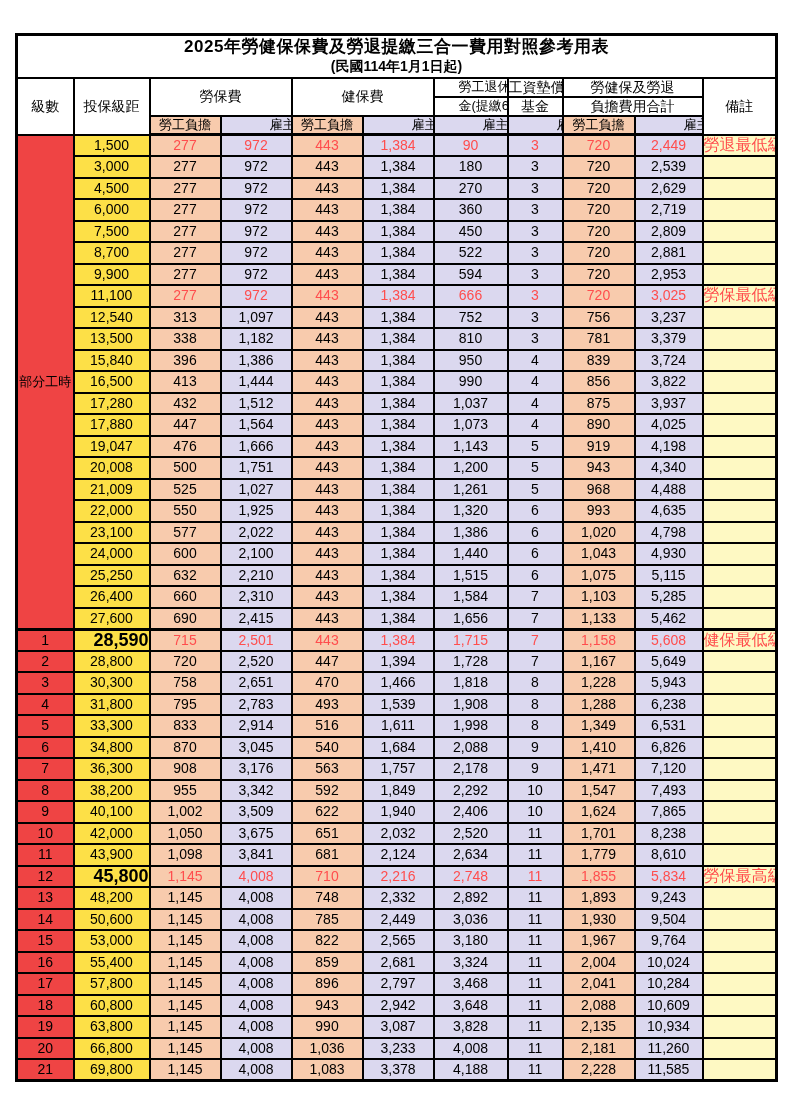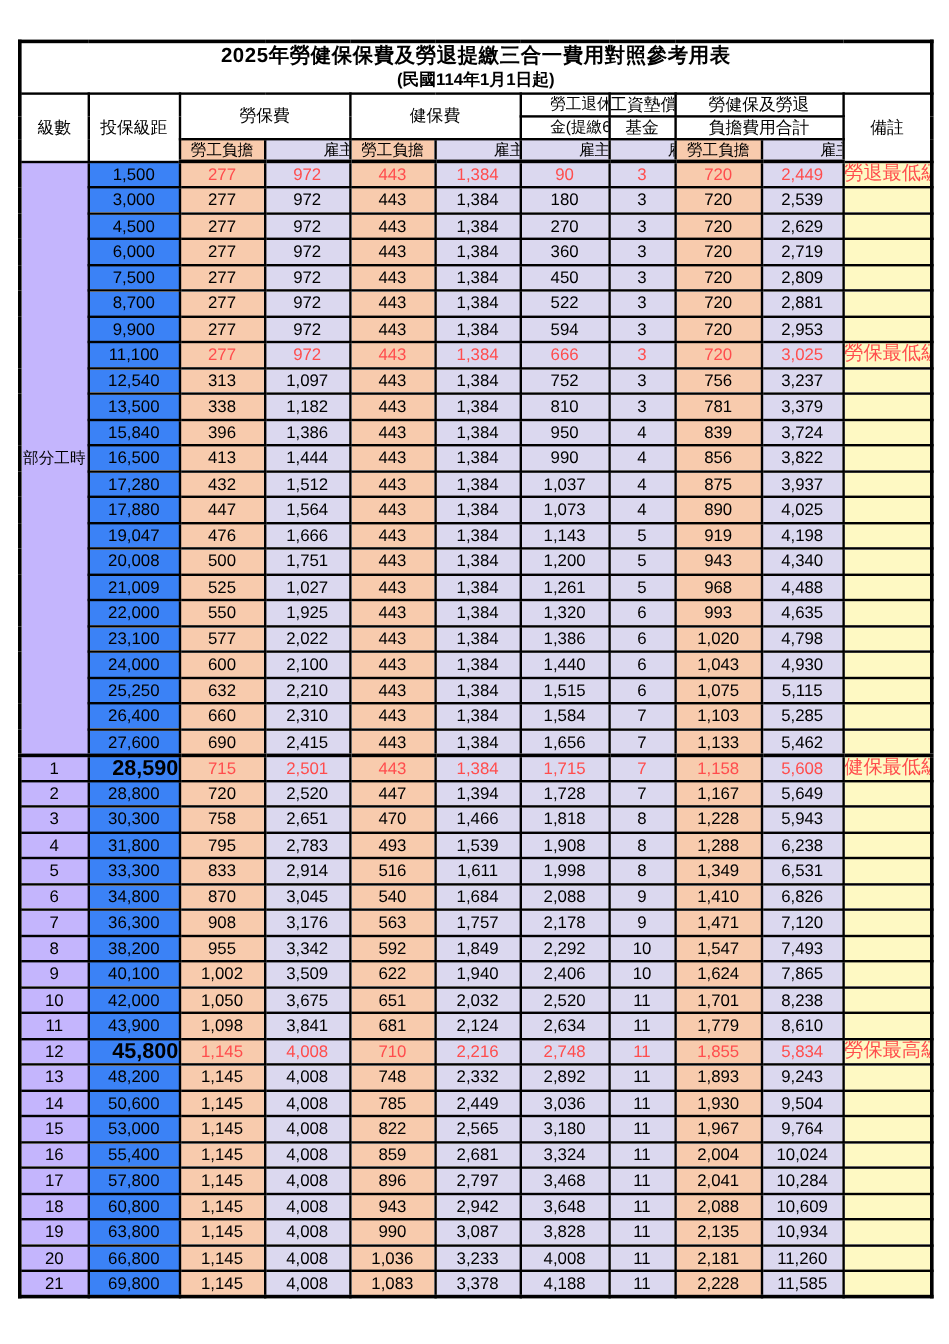--- a/index.html
+++ b/index.html
@@ -46,23 +46,23 @@
   thead th { font-weight: 400; font-size: 14px; background: #fff; }
   tr.hrow { height: 19px; }
   tr.subhead th { font-size: 13px; border-bottom: 3px solid var(--border, #000); }
   th.emp  { background: var(--employee-bg, #F8CBAD); text-align: center; }
   th.empr { background: var(--employer-bg, #DBD8EF); padding-left: 48px; }
   th.pension-cell { font-size: 13px; padding-left: 24px; }
 
   
   tbody tr { height: 21.5px; }
   tbody td { font-size: 14px; }
-  td.levelcell  { background: #c4b5fd; font-size: 14px; }
+  td.levelcell  { background: #ef4444; font-size: 14px; }
   td.level-merged { font-size: 13px; letter-spacing: 0; }
-  td.bracket { background: #3b82f6; font-size: 14px; }
+  td.bracket { background: #fde047; font-size: 14px; }
   td.bracket.bold { font-weight: 700; font-size: 18px; text-align: right; }
   td.val.emp  { background: var(--employee-bg, #F8CBAD); }
   td.val.empr { background: var(--employer-bg, #DBD8EF); }
   td.remark { background: #fef9c3; font-size: 16px; color: var(--red, #FF4D4D); }
   tr.red-row td.val { color: var(--red, #FF4D4D); }
   tr.thick-top td { border-top: 3px solid var(--border, #000); }
 </style>
 </head>
 <body>
 

